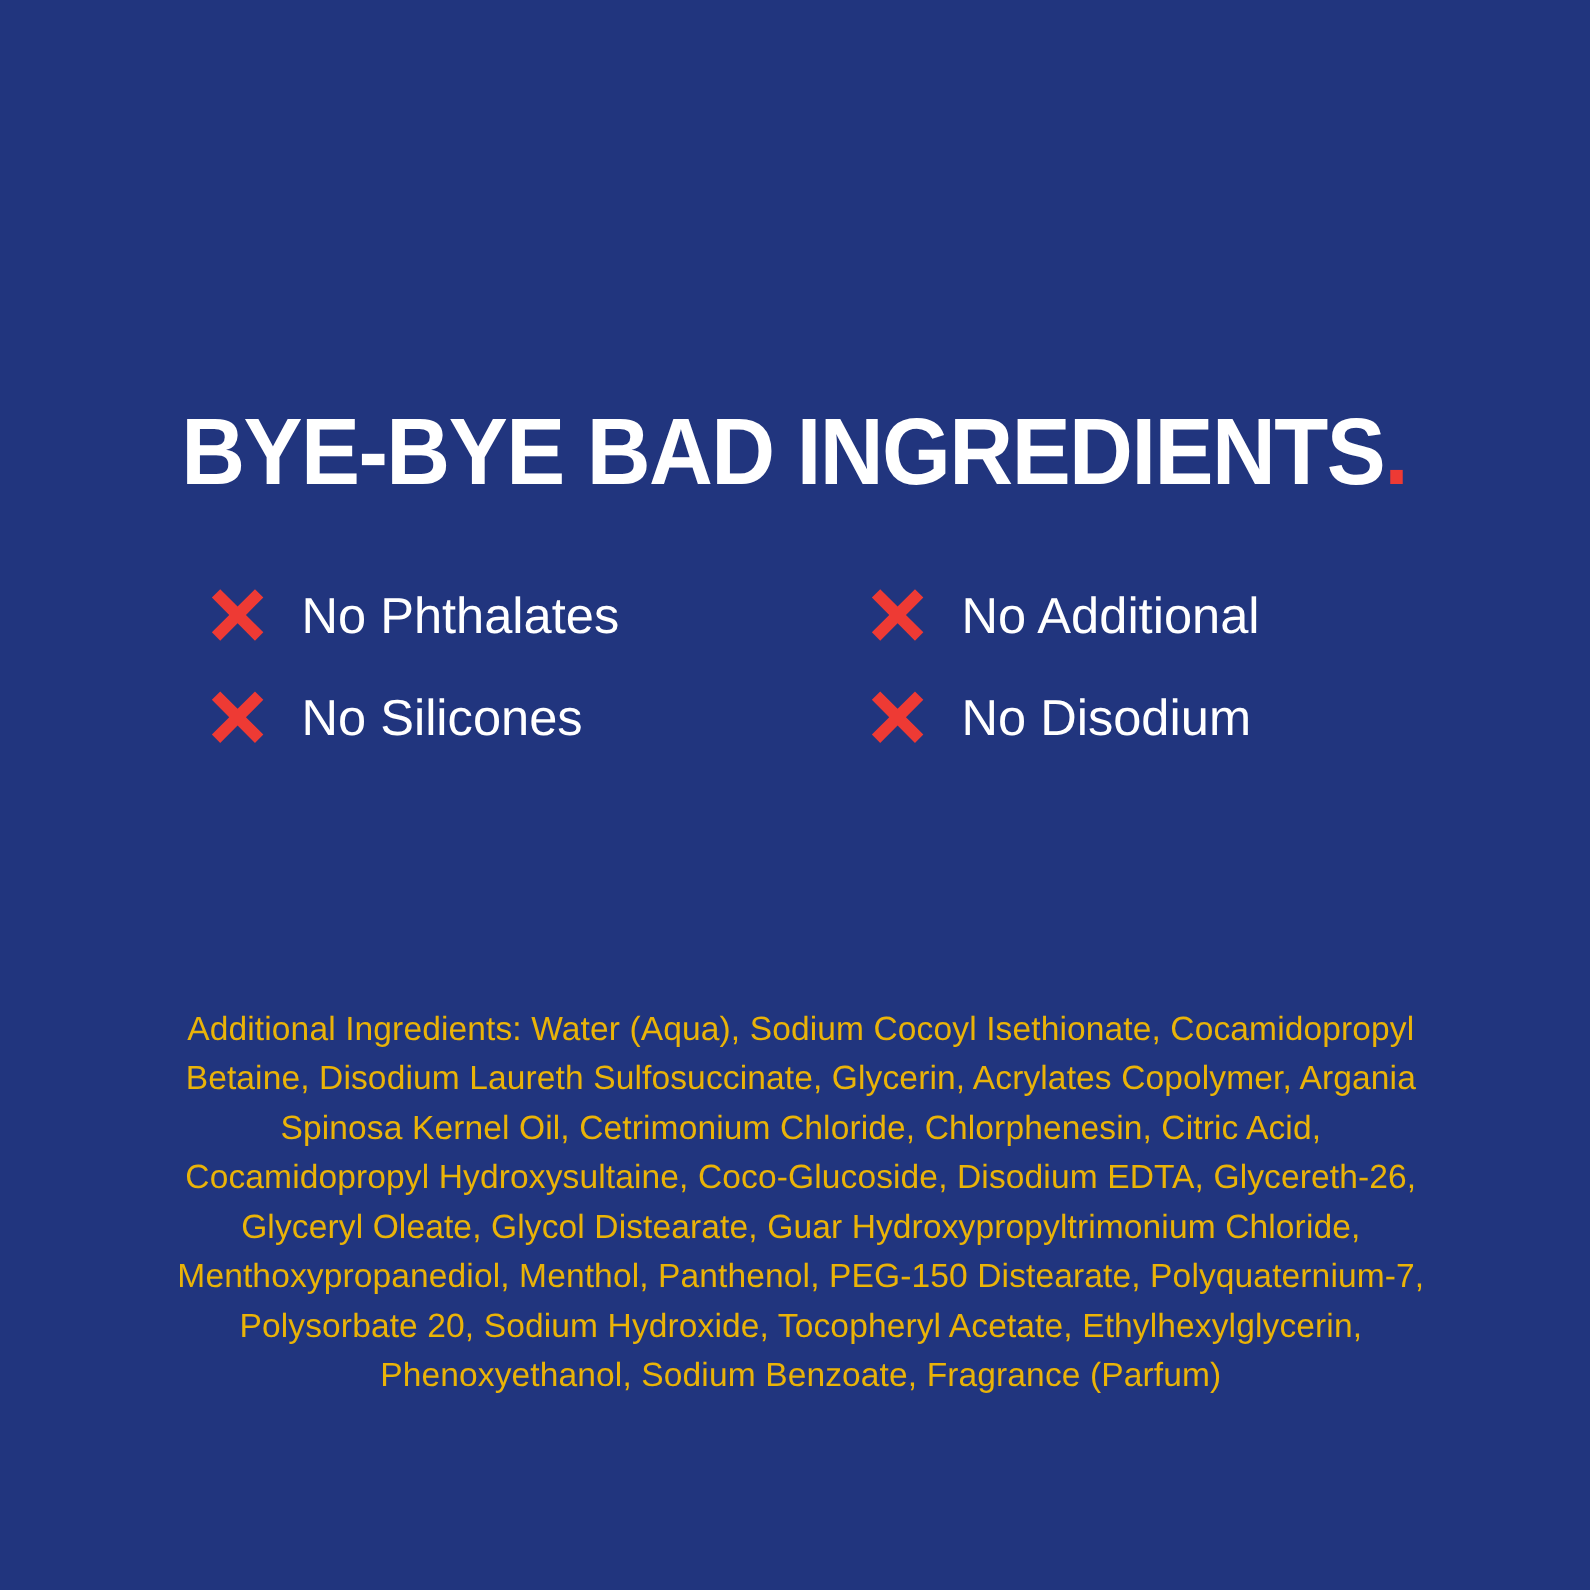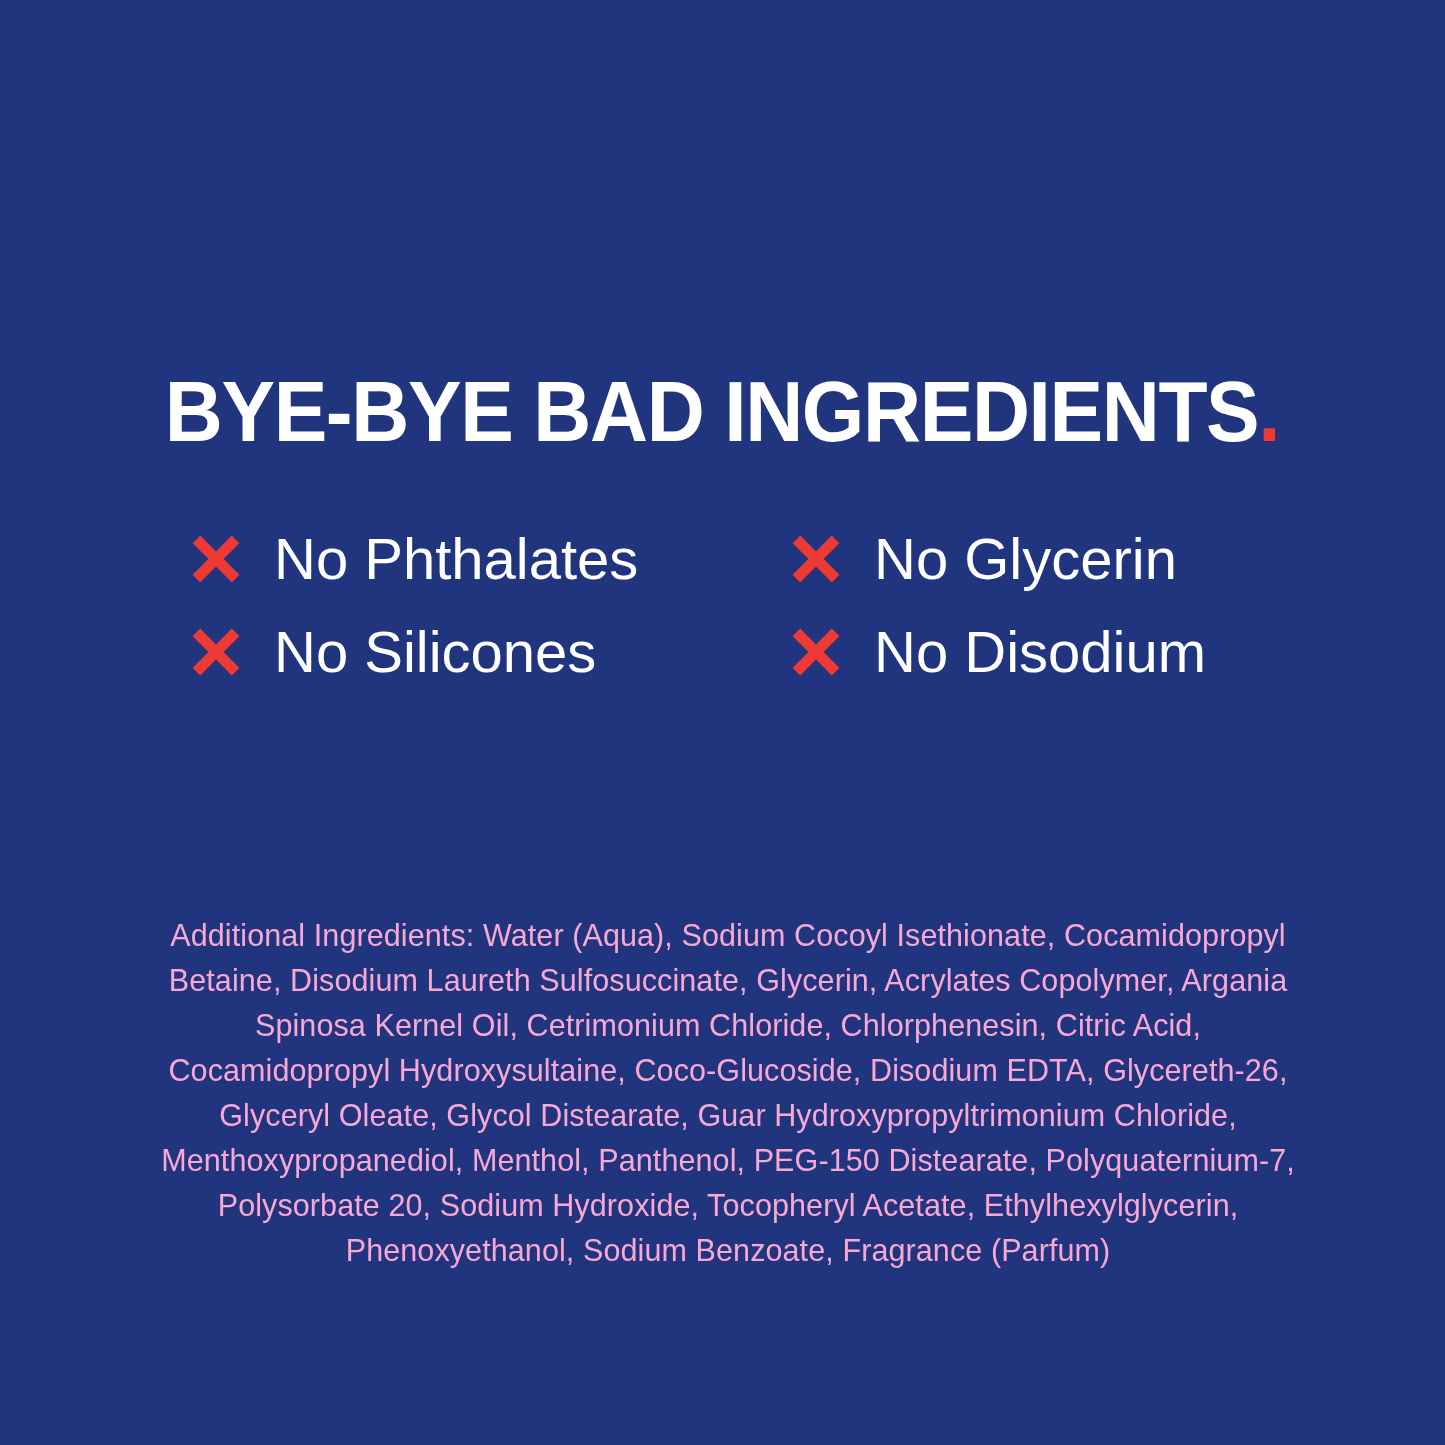--- a/index.html
+++ b/index.html
@@ -87,39 +87,39 @@
 
   .x-icon svg {
     display: block;
     width: 52px;
     height: 52px;
   }
 
   .no-label {
     font-family: "Liberation Sans", sans-serif;
     font-weight: 400;
-    font-size: 58px;
+    font-size: 46px;
     line-height: 1;
     color: #FFFFFF;
     white-space: nowrap;
     letter-spacing: 0px;
   }
 
   
   .ingredients {
     position: absolute;
     left: 148px;
     top: 882px;
     width: 1160px;
     text-align: center;
     font-family: "Liberation Sans", sans-serif;
     font-weight: 400;
     font-size: 30.5px;
     line-height: 45px;
-    color: #f9a8d4;
+    color: #eab308;
     letter-spacing: 0.1px;
   }
 </style>
 </head>
 <body>
 
 <div id="page">
 
   <div class="headline-wrap">
     <div class="headline"><span>BYE-BYE BAD INGREDIENTS</span><span class="dot">.</span></div>
@@ -152,21 +152,21 @@
       </div>
 
       <div class="no-col no-col-right">
 
         <div class="no-row">
           <span class="x-icon">
             <svg viewBox="0 0 52 52" xmlns="http://www.w3.org/2000/svg" aria-hidden="true">
               <path fill="#EE3A34" d="M10.2 2.6 L26 18.4 L41.8 2.6 L49.4 10.2 L33.6 26 L49.4 41.8 L41.8 49.4 L26 33.6 L10.2 49.4 L2.6 41.8 L18.4 26 L2.6 10.2 Z"></path>
             </svg>
           </span>
-          <span class="no-label">No Glycerin</span>
+          <span class="no-label">No Additional</span>
         </div>
 
         <div class="no-row">
           <span class="x-icon">
             <svg viewBox="0 0 52 52" xmlns="http://www.w3.org/2000/svg" aria-hidden="true">
               <path fill="#EE3A34" d="M10.2 2.6 L26 18.4 L41.8 2.6 L49.4 10.2 L33.6 26 L49.4 41.8 L41.8 49.4 L26 33.6 L10.2 49.4 L2.6 41.8 L18.4 26 L2.6 10.2 Z"></path>
             </svg>
           </span>
           <span class="no-label">No Disodium</span>
         </div>

